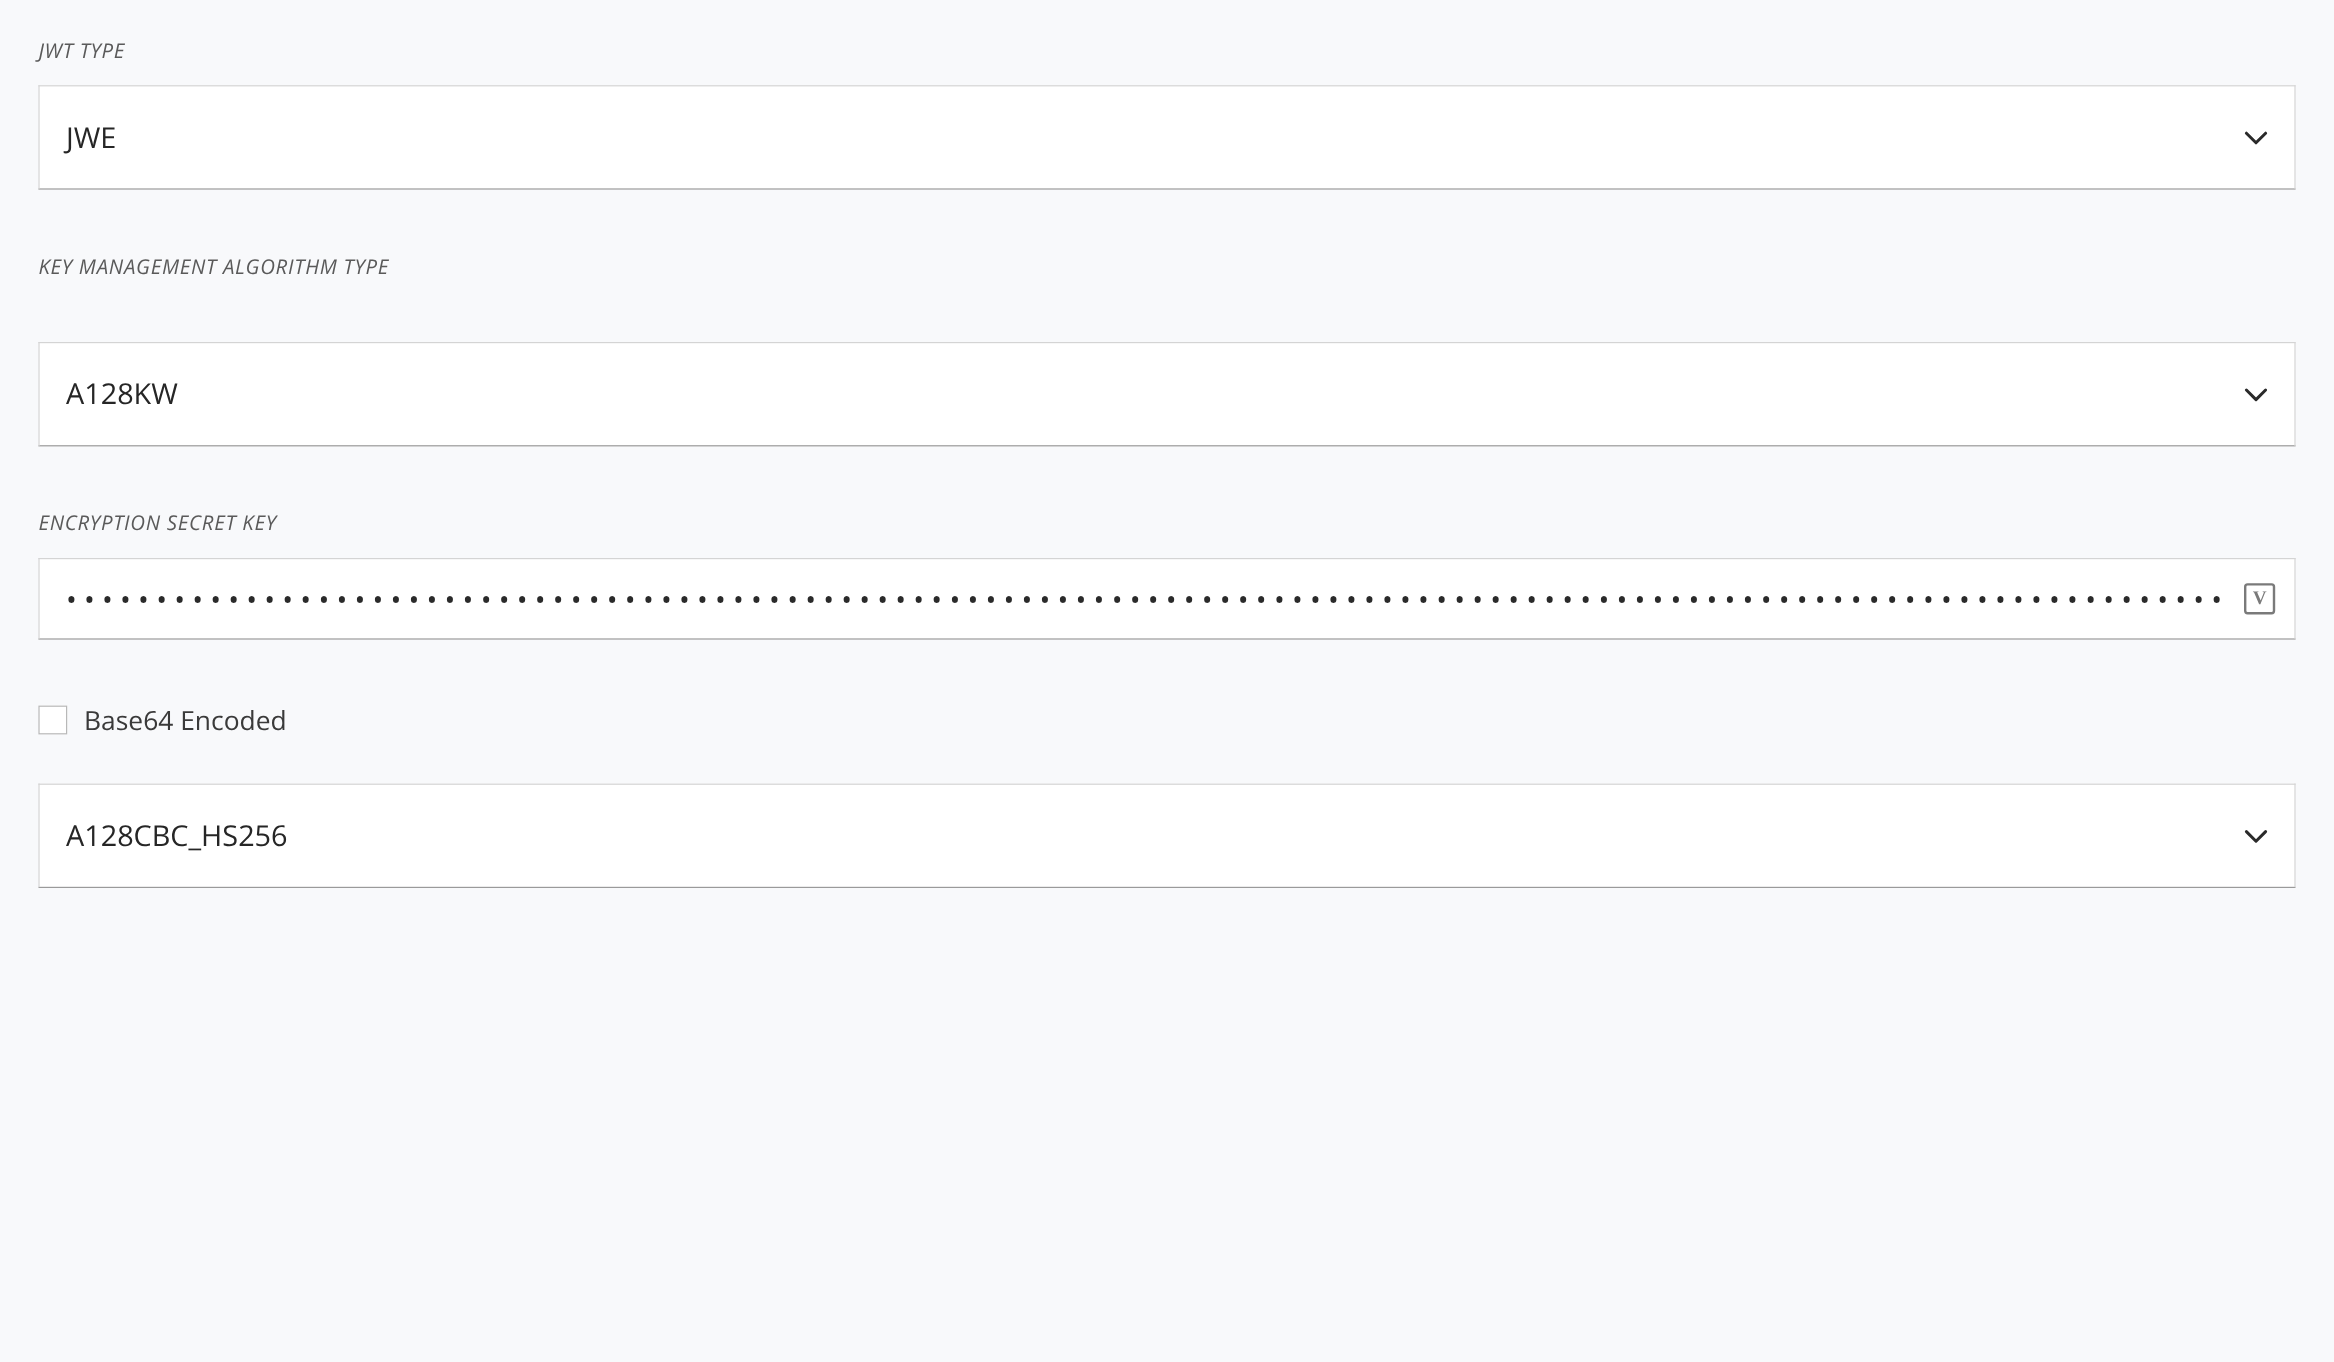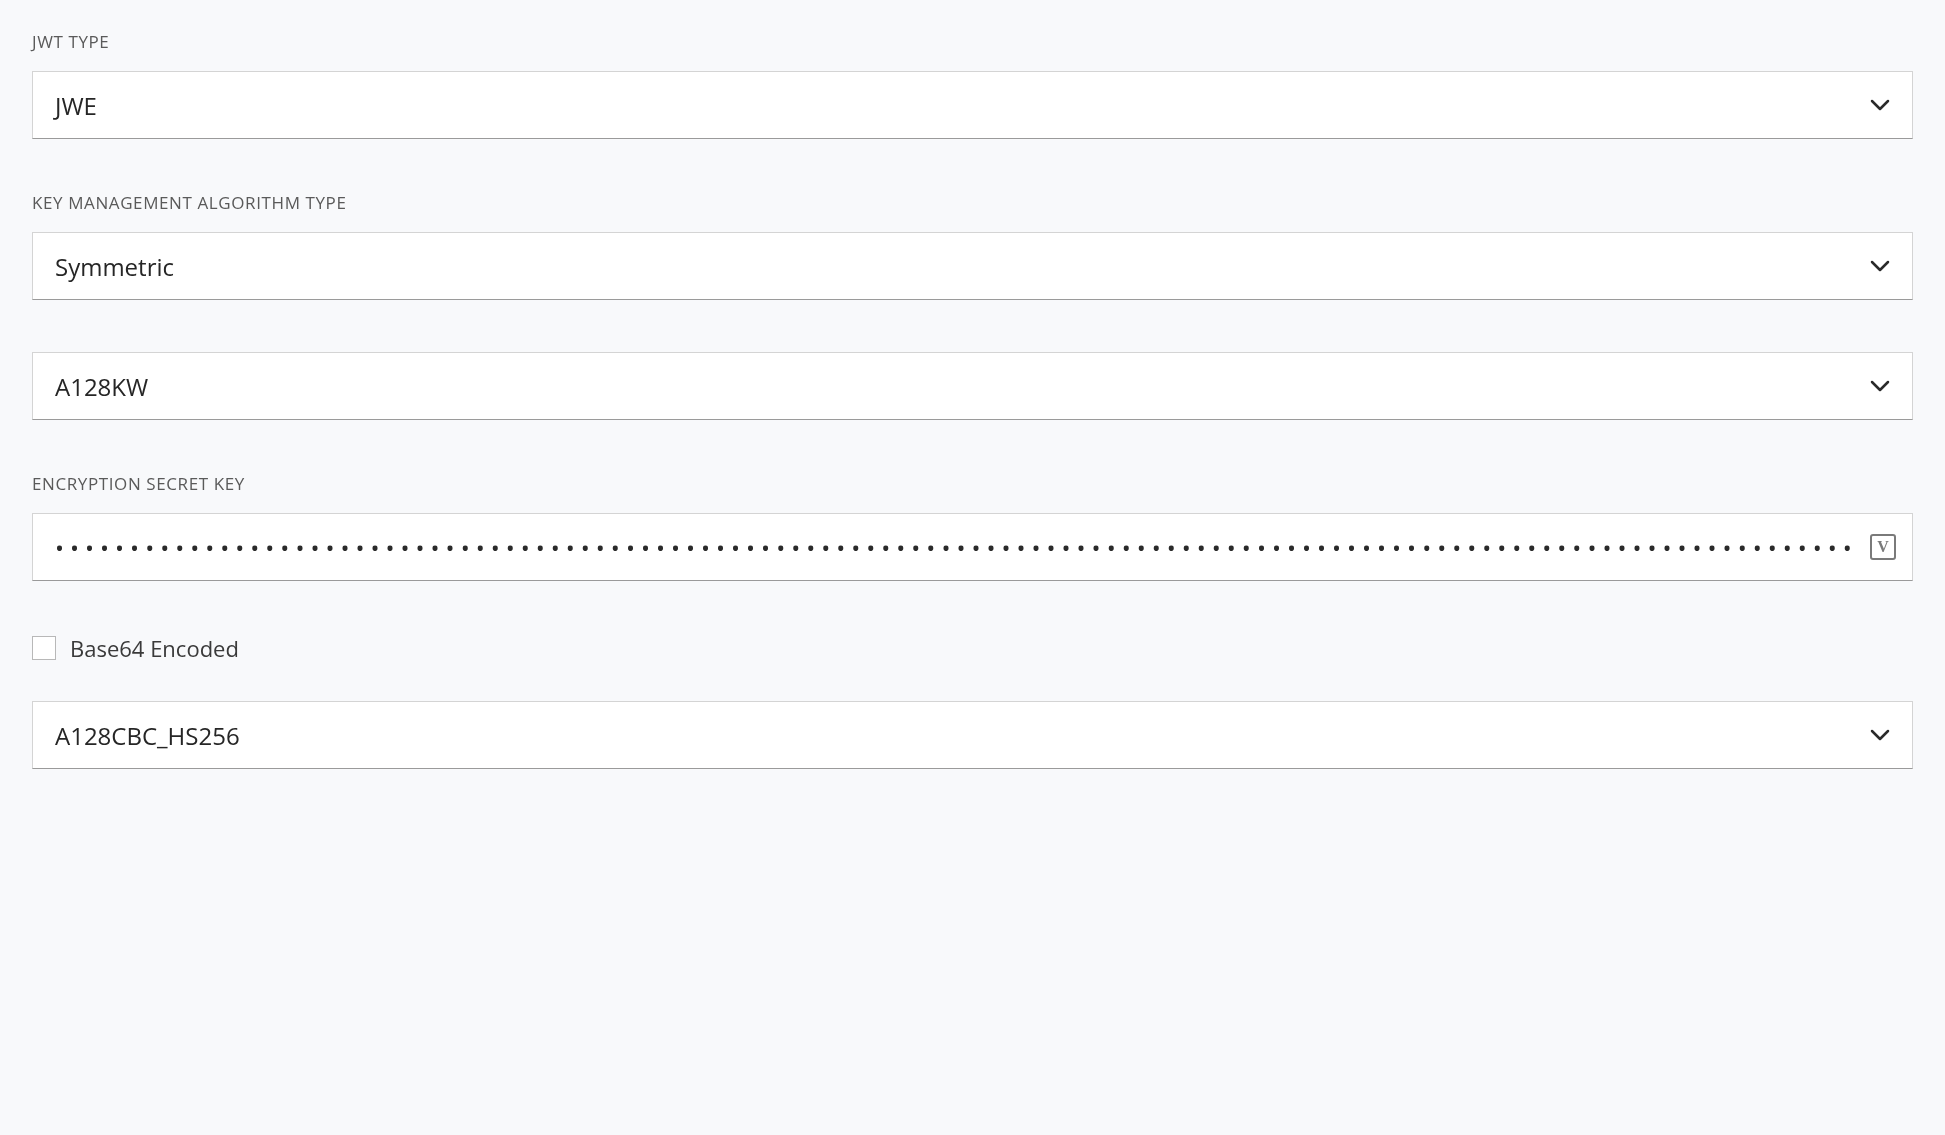--- a/index.html
+++ b/index.html
@@ -15,27 +15,28 @@
   }
   .form-group {
     margin-bottom: 52px;
   }
   .label {
     font-size: 17px;
     letter-spacing: 0.6px;
     color: #5a5a5a;
     text-transform: uppercase;
     margin-bottom: 18px;
+    font-style: italic;
   }
   .select-wrap {
     position: relative;
     background: #ffffff;
     border: 1px solid #d4d4d4;
     border-bottom: 1px solid #9a9a9a;
-    height: 68px;
+    height: 87px;
     display: flex;
     align-items: center;
     padding: 0 22px;
     cursor: pointer;
   }
   .select-value {
     font-size: 24px;
     color: #262626;
   }
   .chevron {
@@ -119,28 +120,20 @@
     <span class="chevron">
       <svg viewBox="0 0 20 12">
           <path d="M2 2 L10 10 L18 2" stroke="#2a2a2a" stroke-width="2.5" fill="none" stroke-linecap="round" stroke-linejoin="round"></path>
         </svg>
     </span>
   </div>
 </div>
 
 <div class="form-group">
   <div class="label">KEY MANAGEMENT ALGORITHM TYPE</div>
-  <div class="select-wrap">
-    <span class="select-value">Symmetric</span>
-    <span class="chevron">
-      <svg viewBox="0 0 20 12">
-          <path d="M2 2 L10 10 L18 2" stroke="#2a2a2a" stroke-width="2.5" fill="none" stroke-linecap="round" stroke-linejoin="round"></path>
-        </svg>
-    </span>
-  </div>
 </div>
 
 <div class="form-group">
   <div class="select-wrap">
     <span class="select-value">A128KW</span>
     <span class="chevron">
       <svg viewBox="0 0 20 12">
           <path d="M2 2 L10 10 L18 2" stroke="#2a2a2a" stroke-width="2.5" fill="none" stroke-linecap="round" stroke-linejoin="round"></path>
         </svg>
     </span>

